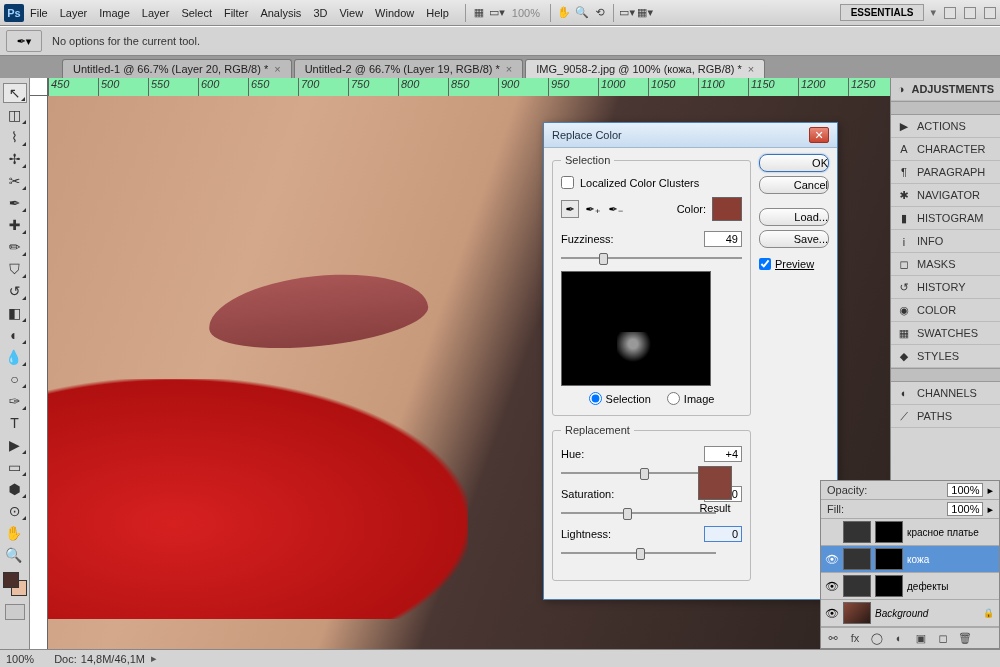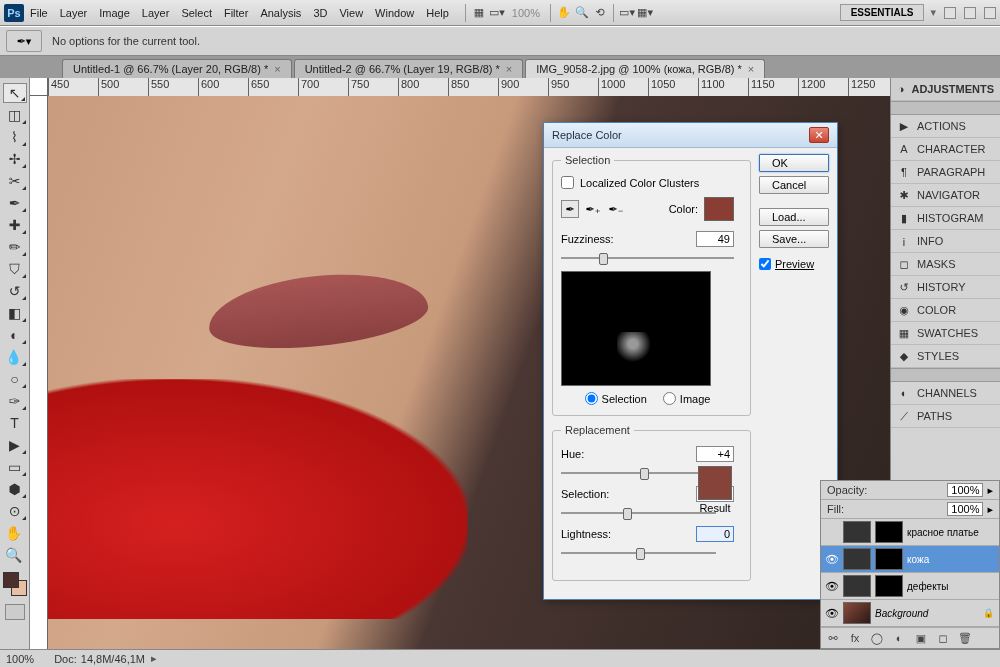--- a/index.html
+++ b/index.html
@@ -32,21 +32,21 @@
 .toolbox { width: 30px; background: #d4d4d4; border-right: 1px solid #888; display: flex; flex-direction: column; align-items: center; padding-top: 4px; }
 .tool { width: 24px; height: 20px; margin: 1px 0; display: flex; align-items: center; justify-content: center; color: #333; font-size: 14px; cursor: pointer; position: relative; }
 .tool.sel { background: #e8e8e8; border: 1px solid #888; }
 .tool-tri::after { content:''; position:absolute; right:1px; bottom:1px; border:2px solid transparent; border-right-color:#333; border-bottom-color:#333; }
 .fgbg { margin-top: 6px; position: relative; width: 24px; height: 24px; }
 .fgbg .bg { position:absolute; right:0; bottom:0; width: 16px; height: 16px; background: #e9bfa3; border:1px solid #333; }
 .fgbg .fg { position:absolute; left:0; top:0; width: 16px; height: 16px; background: #4a2f2a; border:1px solid #333; }
 .qm { margin-top:8px; width:20px; height:16px; border:1px solid #888; background:#ccc; }
 
 .canvas-area { flex: 1; background: #606060; position: relative; overflow: hidden; }
-.ruler-h { position:absolute; left:18px; right:0; top:0; height:24px; background:#e5e5e5; border-bottom:1px solid #666; font-size:8px; color:#333; display:flex; overflow:hidden; }
+.ruler-h { position:absolute; left:18px; right:0; top:0; height:24px; background:#86efac; border-bottom:1px solid #666; font-size:8px; color:#333; display:flex; overflow:hidden;font-style:italic; }
 .ruler-h div { width:50px; border-left:1px solid #666; padding-left:2px; flex-shrink:0; }
 .ruler-v { position:absolute; top:18px; left:0; width:18px; bottom:0; background:#fff; border-right:1px solid #666; }
 .ruler-corner { position:absolute; left:0; top:0; width:18px; height:18px; background:#fff; border-right:1px solid #666; border-bottom:1px solid #666; }
 .canvas-img { position:absolute; left:18px; top:18px; right:0; bottom:0; background: linear-gradient(110deg, #c99b7e 0%, #d4a88b 25%, #c89a7c 45%, #4a3632 55%, #2e2420 100%); }
 .canvas-img::before { content:''; position:absolute; left:0; bottom:30px; width:420px; height:240px; background: radial-gradient(ellipse at 30% 60%, #d62020 0%, #b01010 70%, transparent 72%); }
 .lips { position:absolute; left:160px; top:180px; width:220px; height:70px; background: linear-gradient(#a85555,#8a4040); border-radius: 50% 50% 50% 50% / 60% 60% 40% 40%; transform: rotate(-6deg); }
 
 
 .right-panels { width: 110px; background: #d4d4d4; border-left: 1px solid #888; display:flex; flex-direction:column; }
 .panel-item { display:flex; align-items:center; padding: 4px 6px; border-bottom: 1px solid #bbb; color:#333; gap:6px; background:#d4d4d4; }
@@ -59,25 +59,25 @@
 .status-bar .zoom { margin-right: 20px; }
 
 
 .dialog { position: absolute; left: 543px; top: 122px; width: 295px; background: #f0f0f0; border: 1px solid #4a82b8; box-shadow: 2px 2px 8px rgba(0,0,0,0.3); }
 .dlg-title { background: linear-gradient(#e6f0fa,#c8dcf0); padding: 4px 8px; display:flex; align-items:center; border-bottom:1px solid #a0b8d0; }
 .dlg-title span { flex:1; color:#234; }
 .dlg-close { width:20px; height:16px; background: linear-gradient(#e8897a,#c84530); color:#fff; border:1px solid #a03020; border-radius:2px; display:flex; align-items:center; justify-content:center; font-size:11px; }
 .dlg-body { display:flex; padding: 6px 8px 10px 8px; gap: 8px; }
 .dlg-left { flex:1; }
 .dlg-right { width: 70px; display:flex; flex-direction:column; gap:4px; }
-.dlg-btn { background: linear-gradient(#fdfdfd,#e4e4e4); border:1px solid #8a8a8a; border-radius:1px; padding:2px 12px; text-align:left; cursor:pointer; }
+.dlg-btn { background: linear-gradient(#fdfdfd,#e4e4e4); border:1px solid #8a8a8a; border-radius:8px; padding:2px 0; text-align:right; cursor:pointer; }
 .dlg-btn.ok { border:1px solid #3a72b8; box-shadow: 0 0 2px #6aa0e0; }
 .dlg-check { display:flex; align-items:center; gap:4px; margin-top:6px; font-size:11px;text-decoration:underline; }
 .dlg-check input { width:12px; height:12px; }
-fieldset { border:1px solid #bbb; border-radius:3px; padding: 6px 16px 10px 8px; margin-bottom: 8px; }
+fieldset { border:1px solid #bbb; border-radius:3px; padding: 6px 8px 10px 8px; margin-bottom: 8px; }
 legend { padding: 0 4px; color:#333; }
 .dlg-row { display:flex; align-items:center; margin: 4px 0; gap:6px; }
 .dlg-eyedrops span { width:18px; height:18px; border:1px solid transparent; display:inline-flex; align-items:center; justify-content:center; margin-right:2px; }
 .dlg-eyedrops span.sel { border:1px solid #888; background:#e8e8e8; }
 .color-swatch { width:30px; height:24px; border:1px solid #666; }
 .fuzz-label { width: 80px; }
 .dlg-input { width:38px; border:1px solid #888; padding:1px 3px; text-align:right; background:#fff; }
 .dlg-input.lit { border:1px solid #4a82d0; background:#e8f0fc; }
 .slider { position:relative; height:14px; margin: 2px 0 6px 0; }
 .slider-track { position:absolute; left:0; right:0; top:6px; height:2px; background:#999; }
@@ -328,21 +328,21 @@
         <legend>Replacement</legend>
         <div class="dlg-row" style="justify-content:space-between">
           <span>Hue:</span>
           <input class="dlg-input" value="+4" style="">
         </div>
         <div class="slider" style="width:155px">
             <div class="slider-track"></div>
             <div class="slider-thumb" style="left:79px"></div>
           </div>
         <div class="dlg-row" style="justify-content:space-between">
-          <span>Selection:</span>
+          <span>Saturation:</span>
           <input class="dlg-input" value="-20" style="">
         </div>
         <div class="slider" style="width:155px">
             <div class="slider-track"></div>
             <div class="slider-thumb" style="left:62px"></div>
           </div>
         <div class="dlg-row" style="justify-content:space-between">
           <span>Lightness:</span>
           <input class="dlg-input lit" value="0" style="">
         </div>

